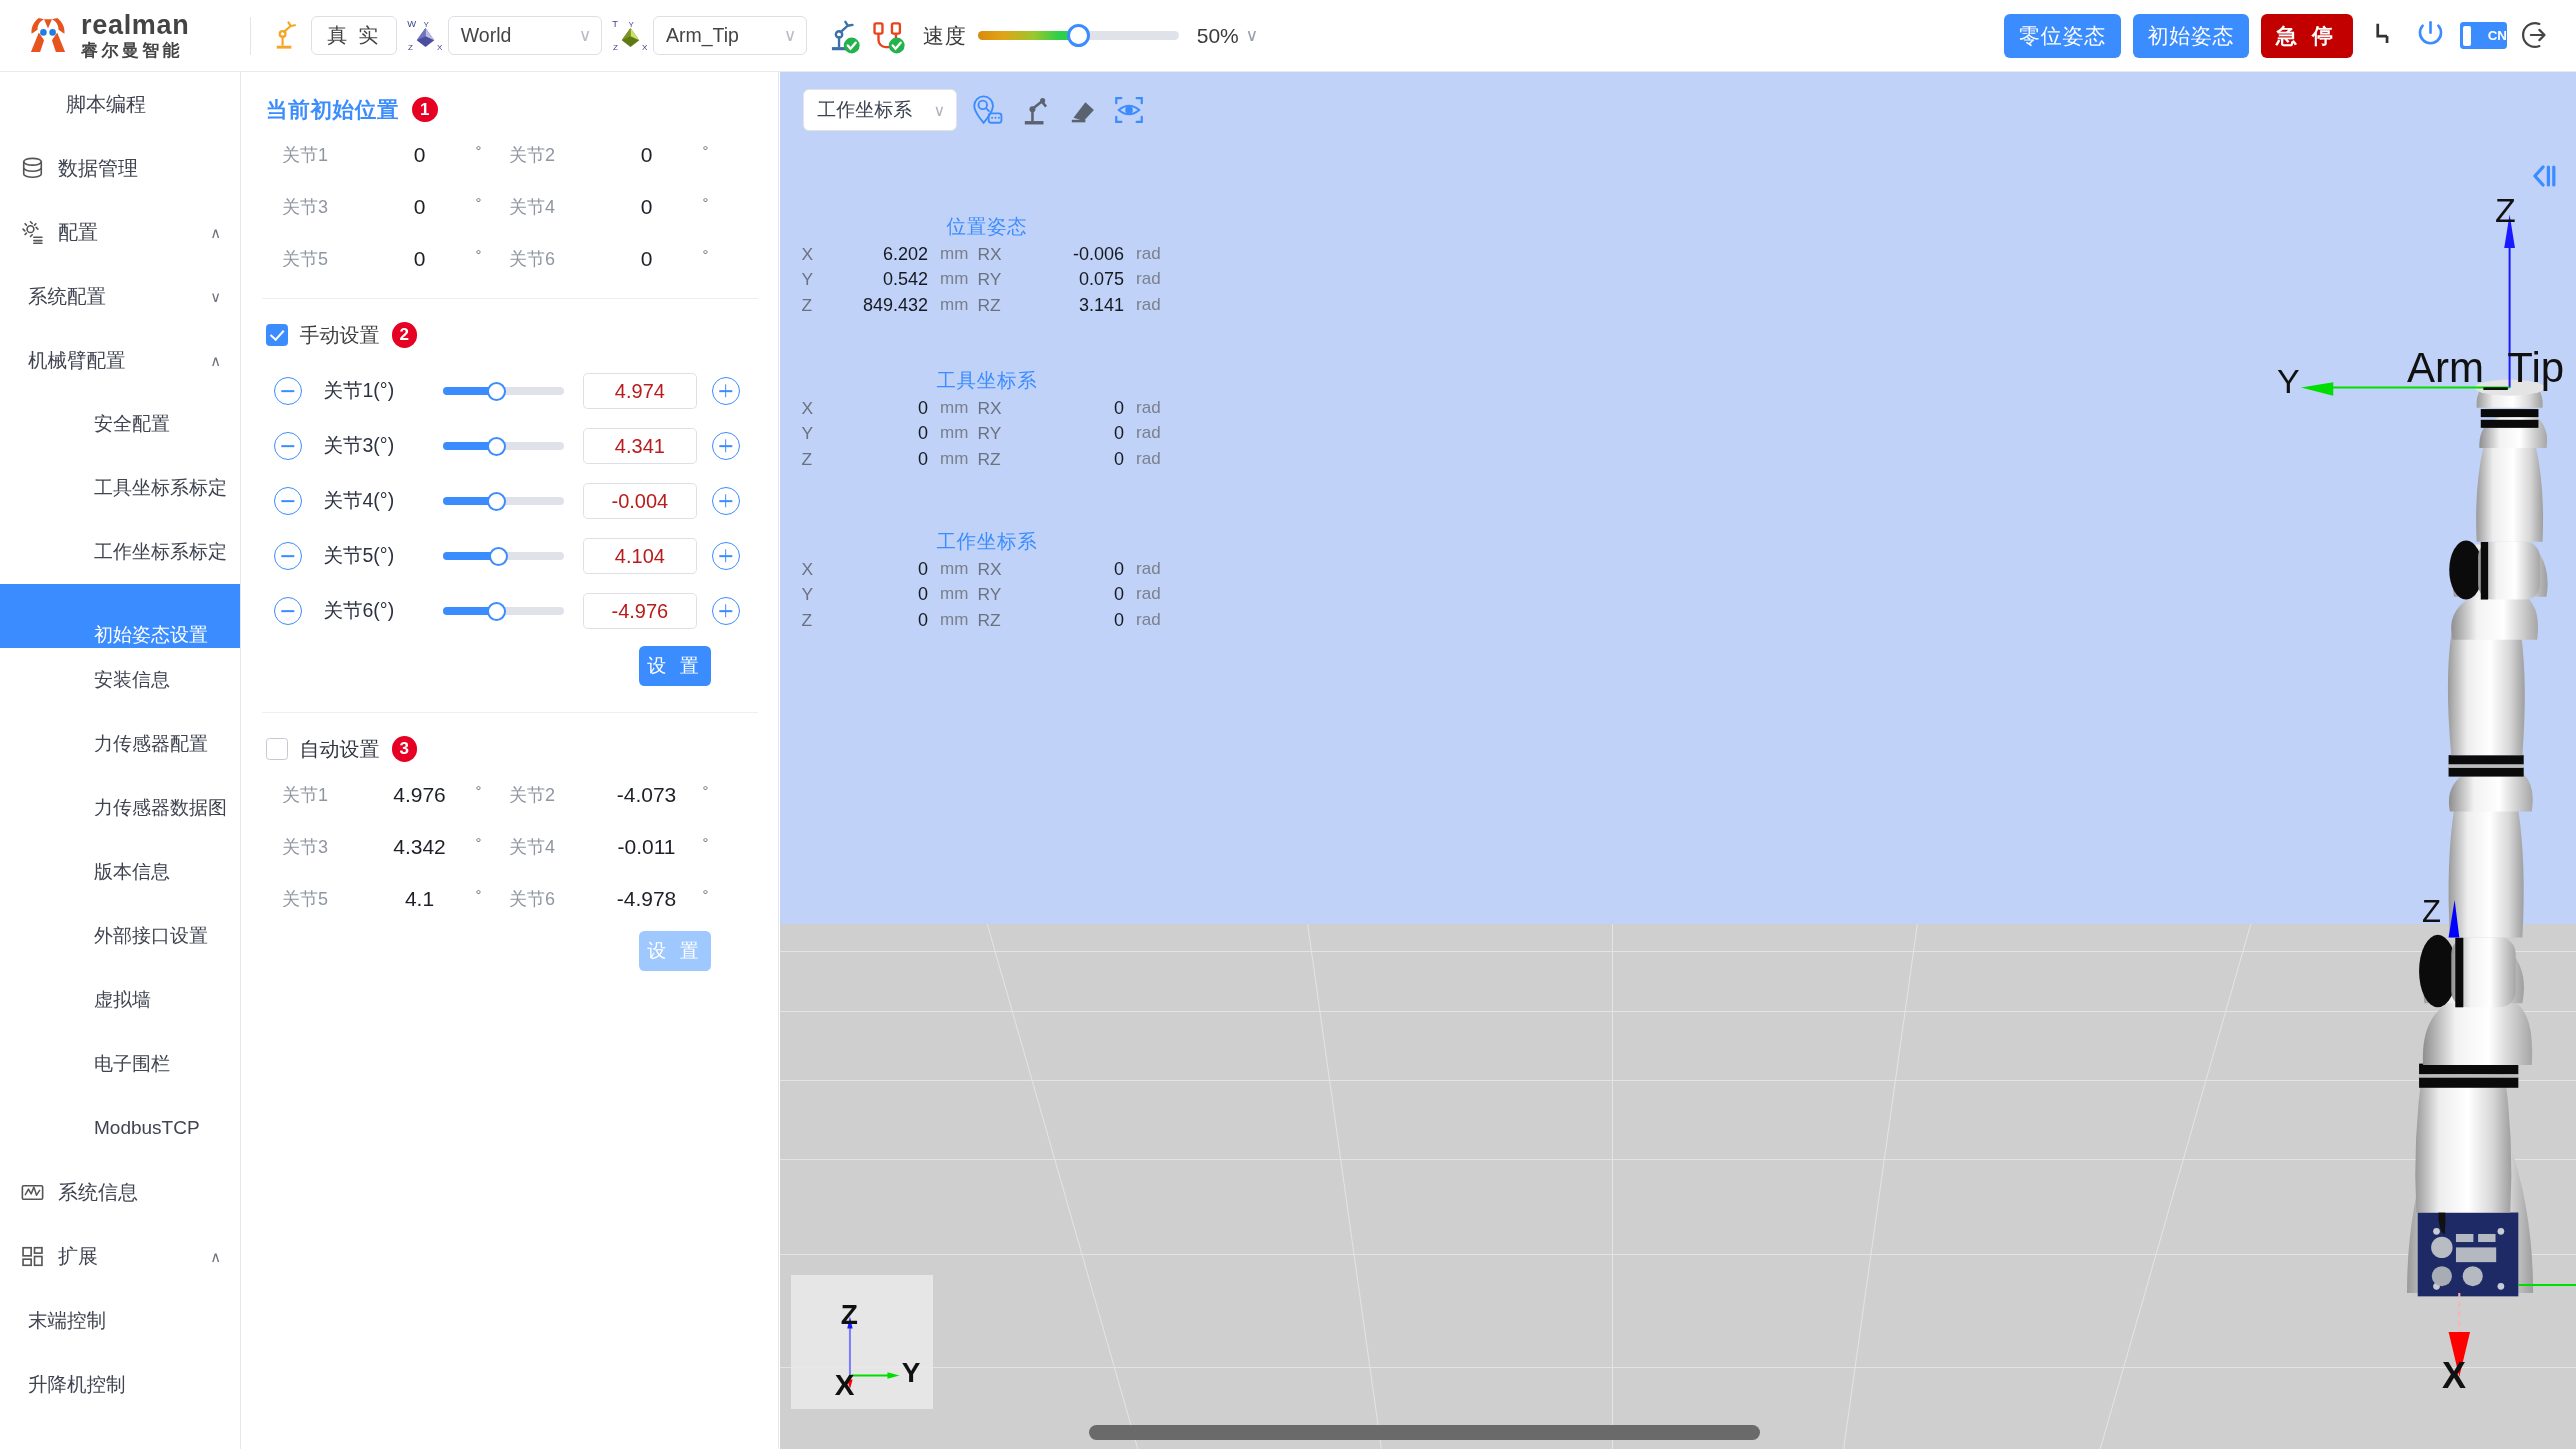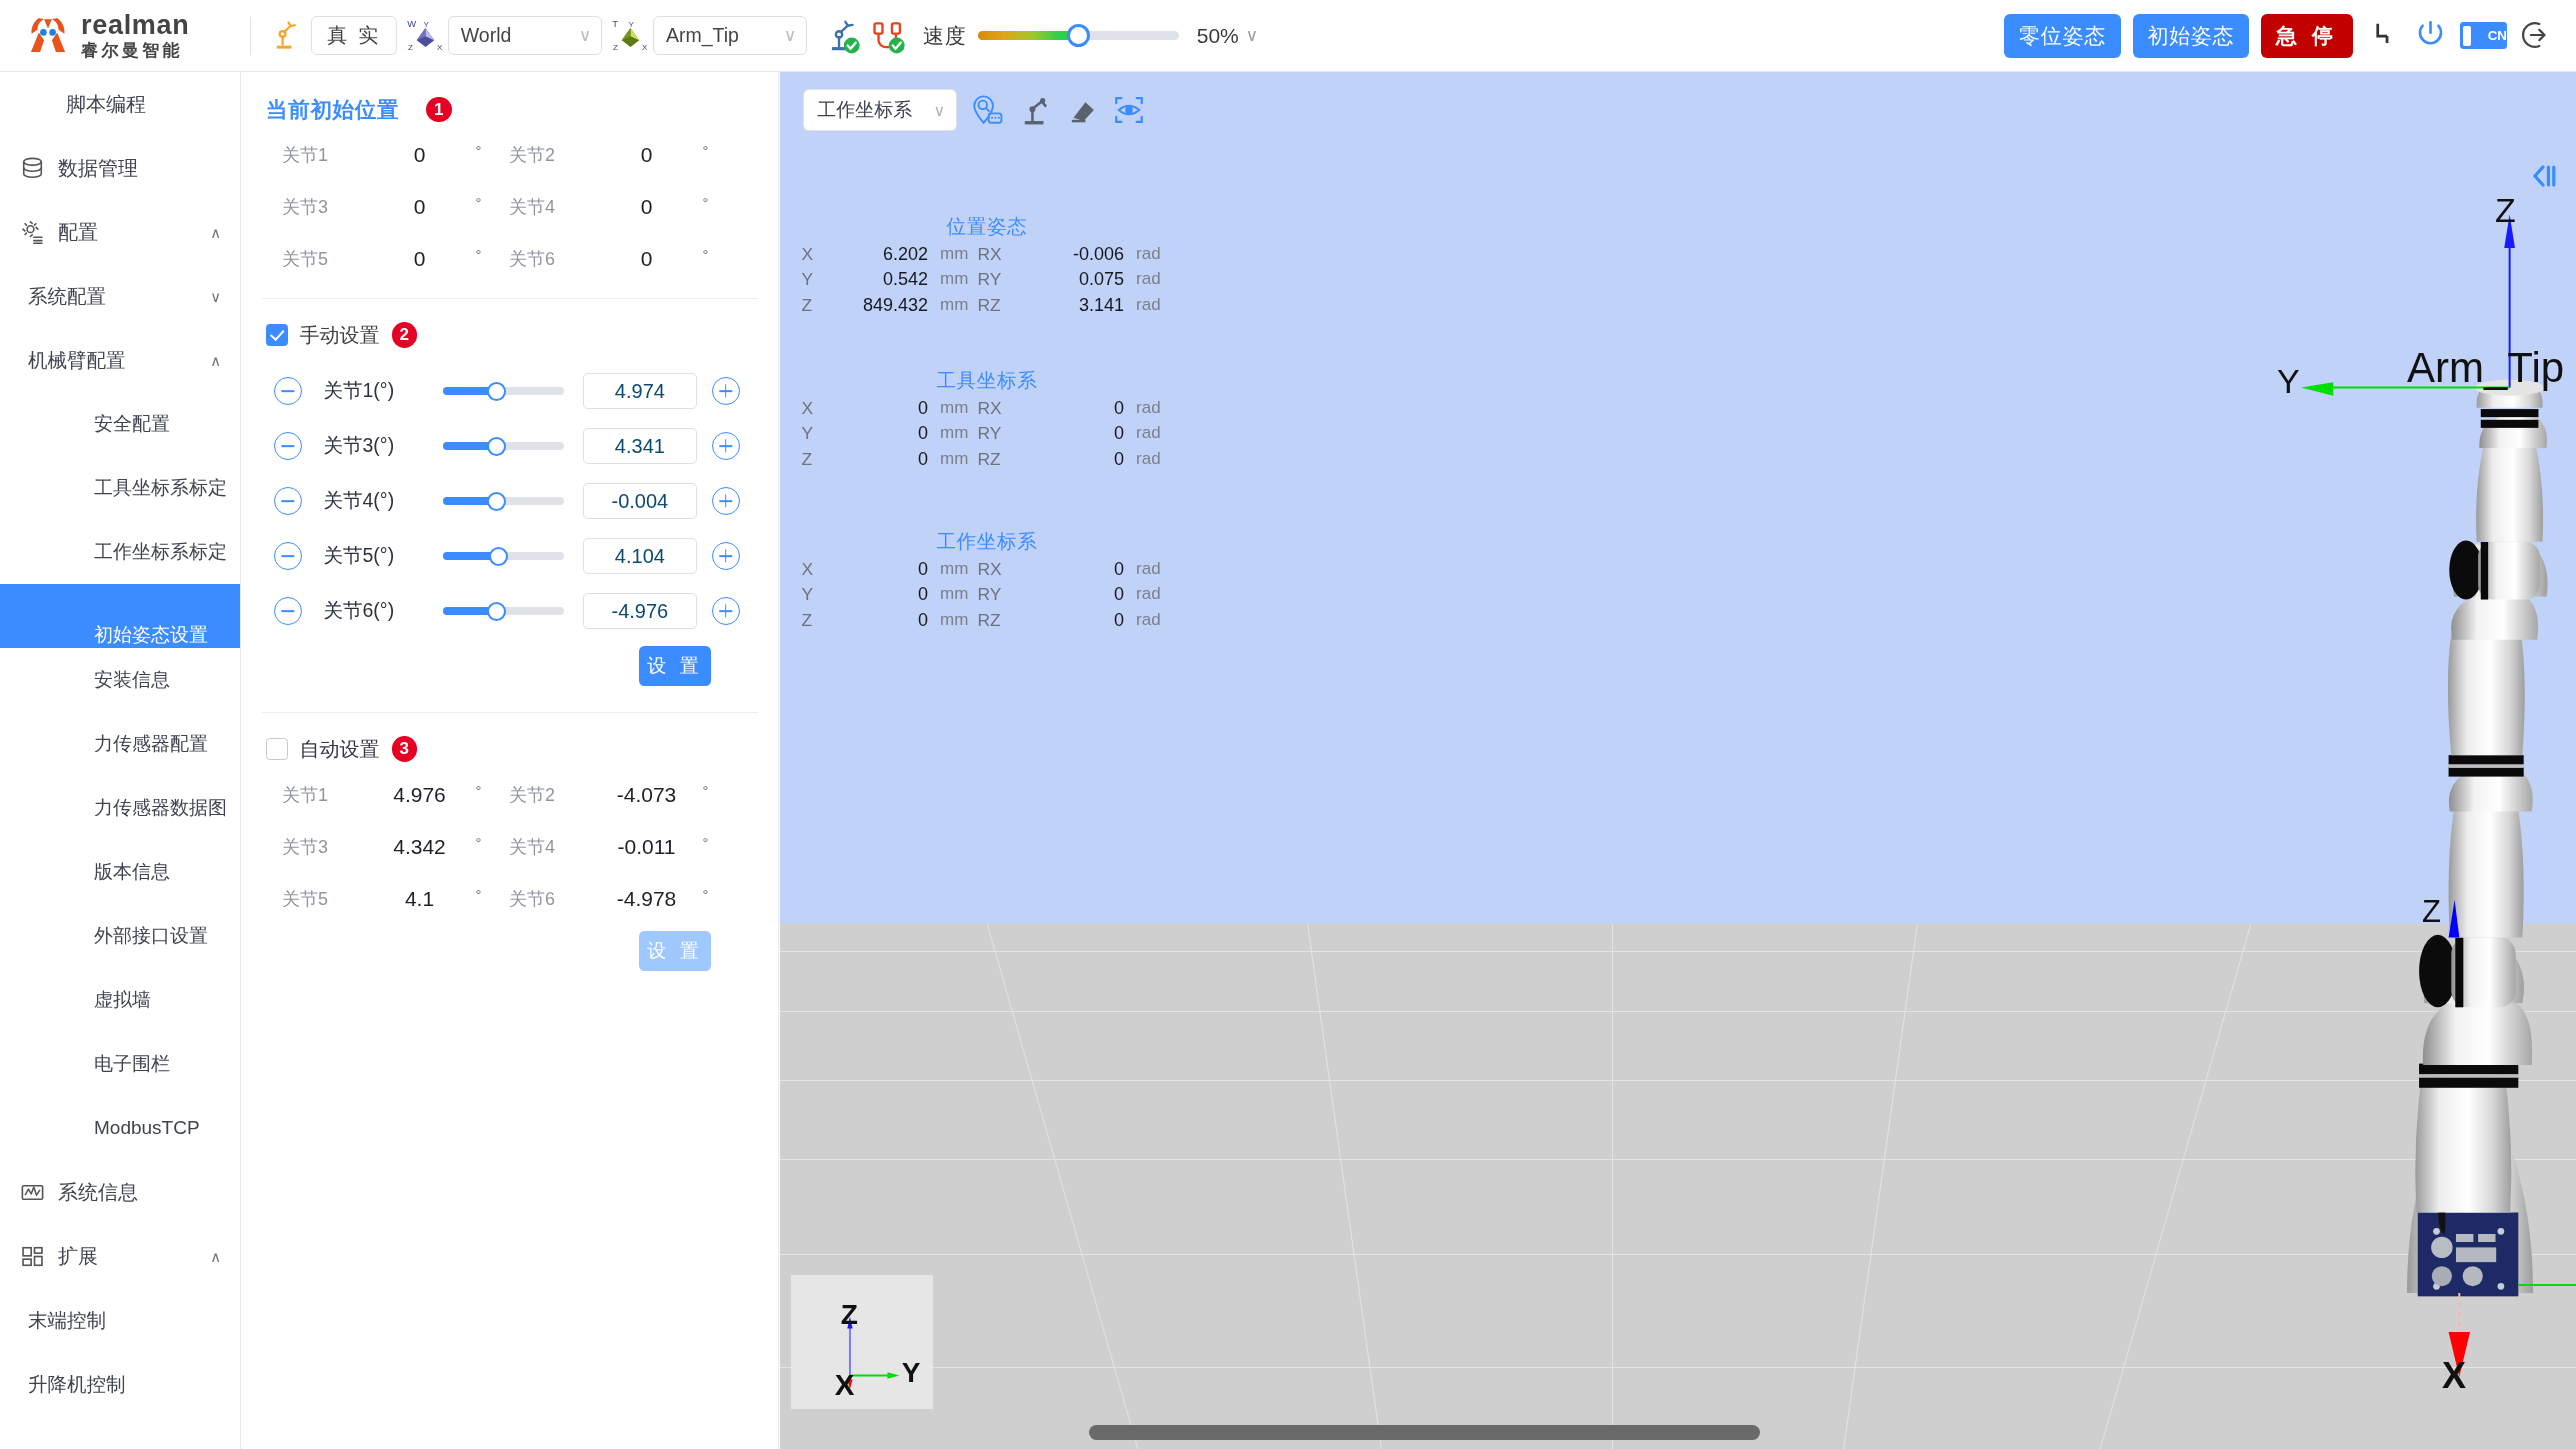--- a/index.html
+++ b/index.html
@@ -93,21 +93,21 @@
   .nav-lv2 .nav-label { margin-left: 94px; font-size: 19px; }
   .nav-active { background: #3b8cff; align-items: flex-end; }
   .nav-active .nav-label { color: #fff; }
 
   
   #panel {
     position: absolute; left: 242px; top: 72px; width: 537px; height: 1377px;
     background: #fff; overflow: hidden; border-right: 0.7px solid #e6e8ec;
   }
   .sec-title {
-    display: flex; align-items: center; gap: 27px;
+    display: flex; align-items: center; gap: 13px;
     color: #3b8cff; font-size: 21.5px; font-weight: 600; letter-spacing: 0.7px;
   }
   .badge {
     width: 25.5px; height: 25.5px; border-radius: 50%; background: #e60023;
     color: #fff; font-size: 17px; font-weight: 700;
     display: flex; align-items: center; justify-content: center; flex: none;
   }
   .jgrid { display: grid; grid-template-columns: 87px 101px 39px 87px 101px 39px; }
   .jcell-lbl { font-size: 18px; color: #9096a1; text-align: left; }
   .jcell-val { font-size: 21px; color: #1d2026; text-align: center; font-weight: 500; }
@@ -144,21 +144,21 @@
     position: relative; width: 121px; height: 7.4px; border-radius: 4px;
     background: #dfe2e8; margin-left: 5.4px; cursor: pointer;
   }
   .sl-fill { position: absolute; left: 0; top: 0; height: 7.4px; border-radius: 4px; background: #3b8cff; }
   .sl-knob {
     position: absolute; top: 50%; width: 19px; height: 19px; margin-top: -9.4px; margin-left: -9.4px;
     border-radius: 50%; background: #fff; border: 2.7px solid #3b8cff; cursor: grab;
   }
   .sl-input {
     width: 114px; height: 36px; border: 0.7px solid #dcdfe6; border-radius: 4.7px;
-    background: #fff; margin-left: 19px; font-size: 20px; color: #0c4a6e;
+    background: #fff; margin-left: 19px; font-size: 20px; color: #b91c1c;
     text-align: center; line-height: 35px; cursor: text;
   }
   .sl-plus { margin-left: 14.8px; }
 
   .set-btn {
     width: 72px; height: 40px; border-radius: 5.4px; background: #3b8cff;
     color: #fff; font-size: 19px; letter-spacing: 4px; border: none;
     display: flex; align-items: center; justify-content: center; cursor: pointer;
     font-family: inherit;
   }

